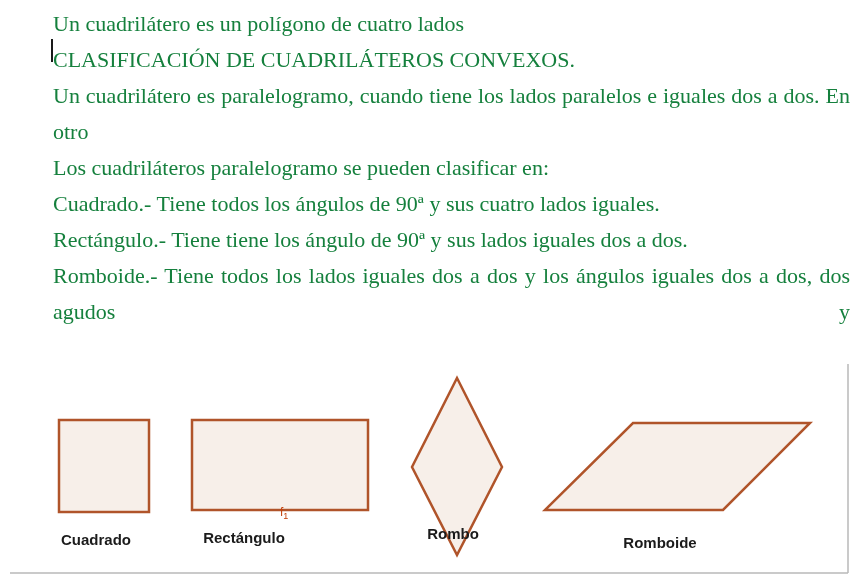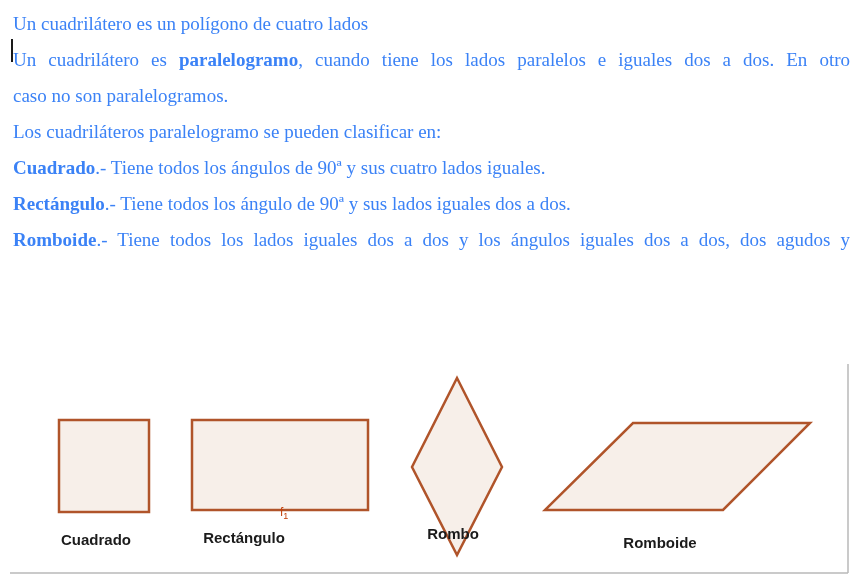--- a/index.html
+++ b/index.html
@@ -6,38 +6,39 @@
   body {
     width: 863px; height: 580px;
     background: #ffffff;
     position: relative;
     overflow: hidden;
     font-family: "Liberation Serif", serif;
   }
   .doc {
     position: relative;
     padding: 6px 13px 0 13px;
-    font-size: 19px;
+    font-size: 22px;
     line-height: 36px;
-    color: #3b82f6;
+    color: #15803d;
+    margin-left: 40px;
   }
   .line { white-space: nowrap; }
   .line.justified {
     text-align: justify;
     text-align-last: justify;
     text-justify: inter-word;
     white-space: normal;
   }
   .caret {
     position: absolute;
     left: 11px; top: 39px;
     width: 2px; height: 23px;
     background: #1a1a1a;
   }
-  b { font-weight: bold; }
+  b { font-weight: normal; }
   .diagram {
     position: absolute;
     left: 0; top: 360px;
     width: 863px; height: 220px;
   }
   .diagram svg { position: absolute; left: 0; top: 0; }
   .shape-label {
     position: absolute;
     transform: translateX(-50%);
     font-family: "Liberation Sans", sans-serif;
@@ -56,30 +57,30 @@
   .fn-label sub { font-size: 9px; }
 </style>
 </head>
 <body>
 
 <div class="doc">
   <div class="caret"></div>
 
   <div class="line">Un cuadrilátero es un polígono de cuatro lados</div>
 
+  <div class="line">CLASIFICACIÓN DE CUADRILÁTEROS CONVEXOS.</div>
 
   <div class="line justified"><span>Un cuadrilátero es </span><b>paralelogramo</b><span>, cuando tiene los lados paralelos e iguales dos a dos. En otro</span></div>
 
-  <div class="line">caso no son paralelogramos.</div>
 
   <div class="line">Los cuadriláteros paralelogramo se pueden clasificar en:</div>
 
   <div class="line"><b>Cuadrado</b><span>.- Tiene todos los ángulos de 90ª y sus cuatro lados iguales.</span></div>
 
-  <div class="line"><b>Rectángulo</b><span>.- Tiene todos los ángulo de 90ª y sus lados iguales dos a dos.</span></div>
+  <div class="line"><b>Rectángulo</b><span>.- Tiene tiene los ángulo de 90ª y sus lados iguales dos a dos.</span></div>
 
 
   <div class="line justified"><b>Romboide</b><span>.- Tiene todos los lados iguales dos a dos y los ángulos iguales dos a dos, dos agudos y</span></div>
 
 </div>
 
 <div class="diagram">
   <svg width="863" height="220" viewBox="0 0 863 220">
     <rect x="59" y="60" width="90" height="92" stroke-width="2.5" fill="#f7efe9" stroke="#b0542a"></rect>
     <rect x="192" y="60" width="176" height="90" stroke-width="2.5" fill="#f7efe9" stroke="#b0542a"></rect>

